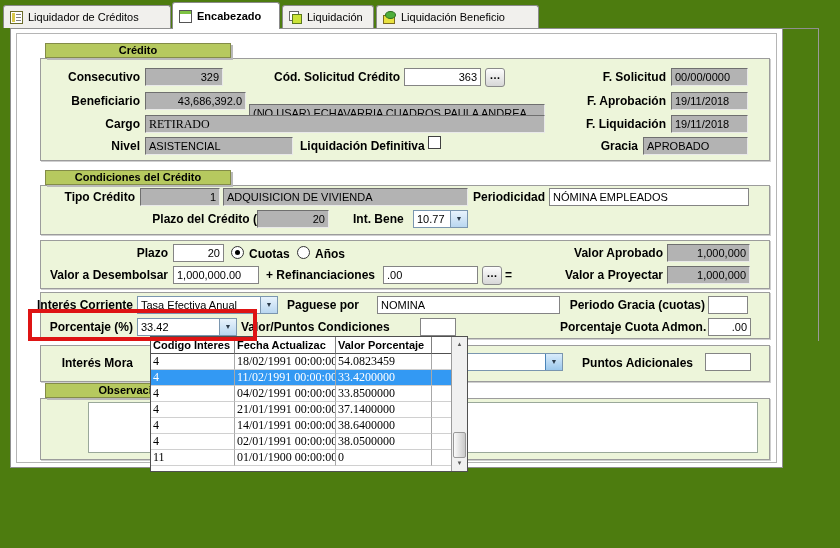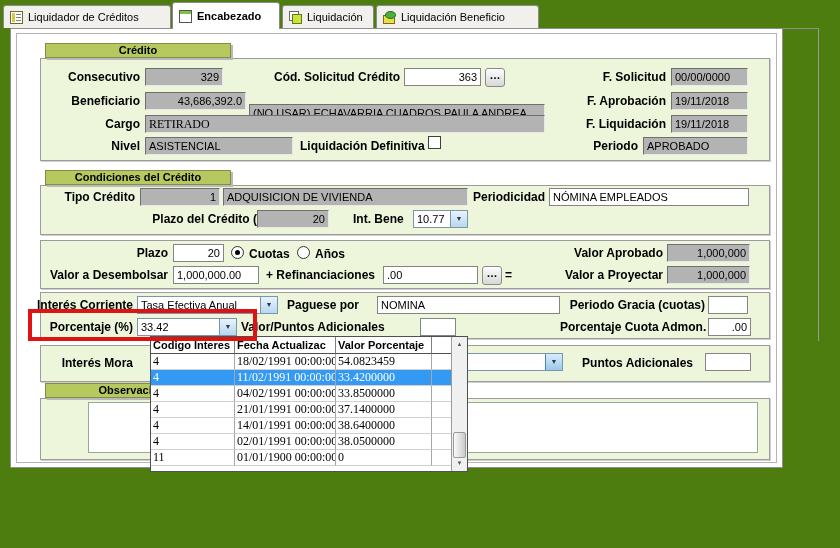--- a/index.html
+++ b/index.html
@@ -126,21 +126,21 @@
 
   <div class="lbl" style="left:40px;top:117px;width:100px;">Cargo</div>
   <div class="fld fgray serif" style="left:145px;top:115px;width:400px;">RETIRADO</div>
   <div class="lbl" style="left:566px;top:117px;width:100px;">F. Liquidación</div>
   <div class="fld fgray" style="left:671px;top:115px;width:77px;">19/11/2018</div>
 
   <div class="lbl" style="left:40px;top:139px;width:100px;">Nivel</div>
   <div class="fld fgray" style="left:145px;top:137px;width:148px;">ASISTENCIAL</div>
   <div class="lbl la" style="left:300px;top:139px;width:125px;">Liquidación Definitiva</div>
   <div class="chk" style="left:428px;top:136px;"></div>
-  <div class="lbl" style="left:538px;top:139px;width:100px;">Periodo</div>
+  <div class="lbl" style="left:538px;top:139px;width:100px;">Gracia</div>
   <div class="fld fgray" style="left:643px;top:137px;width:105px;">APROBADO</div>
 
   <div class="grp" style="top:185px;height:48px;"></div>
   <div class="sechdr" style="top:170px;">Condiciones del Crédito</div>
 
   <div class="lbl" style="left:40px;top:190px;width:95px;">Tipo Crédito</div>
   <div class="fld fgray tr" style="left:140px;top:188px;width:80px;">1</div>
   <div class="fld fgray" style="left:223px;top:188px;width:245px;">ADQUISICION DE VIVIENDA</div>
   <div class="lbl" style="left:455px;top:190px;width:90px;">Periodicidad</div>
   <div class="fld fwhite" style="left:549px;top:188px;width:200px;">NÓMINA EMPLEADOS</div>
@@ -183,21 +183,21 @@
   <div class="lbl la" style="left:287px;top:298px;width:85px;">Paguese por</div>
   <div class="fld fwhite" style="left:377px;top:296px;width:183px;">NOMINA</div>
   <div class="lbl" style="left:565px;top:298px;width:140px;">Periodo Gracia (cuotas)</div>
   <div class="fld fwhite" style="left:708px;top:296px;width:40px;"></div>
 
   <div class="lbl" style="left:33px;top:320px;width:100px;">Porcentaje (%)</div>
   <div class="combo" style="left:137px;top:318px;width:100px;">
     <span class="cval">33.42</span>
     <span class="cbtn">▼</span>
   </div>
-  <div class="lbl la" style="left:241px;top:320px;width:178px;">Valor/Puntos Adicionales</div>
+  <div class="lbl la" style="left:241px;top:320px;width:178px;">Valor/Puntos Condiciones</div>
   <div class="fld fwhite" style="left:420px;top:318px;width:36px;"></div>
   <div class="lbl" style="left:560px;top:320px;width:143px;">Porcentaje Cuota Admon.</div>
   <div class="fld fwhite tr" style="left:708px;top:318px;width:43px;">.00</div>
 
   <div class="grp" style="top:345px;height:35px;"></div>
   <div class="lbl" style="left:33px;top:356px;width:100px;">Interés Mora</div>
   <div class="combo" style="left:400px;top:353px;width:163px;">
     <span class="cval"></span>
     <span class="cbtn" style="background:linear-gradient(#d9ecfb,#9cc8ec);border-left:1px solid #4a84b8;">▼</span>
   </div>

